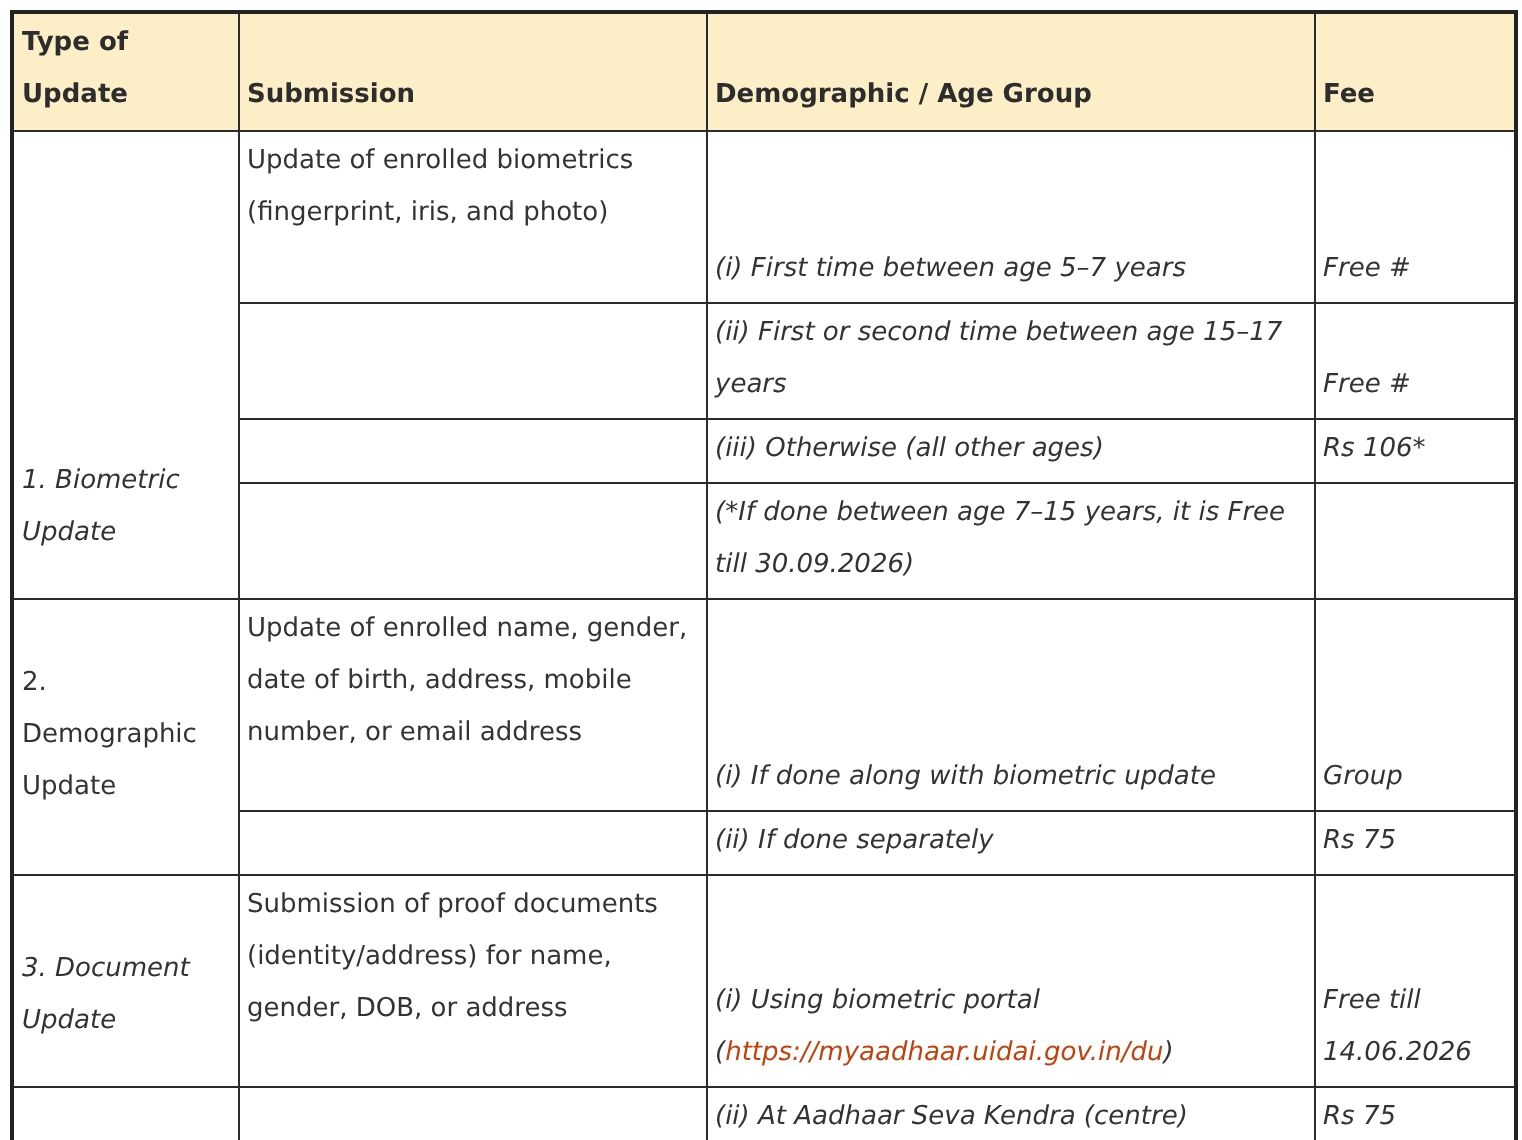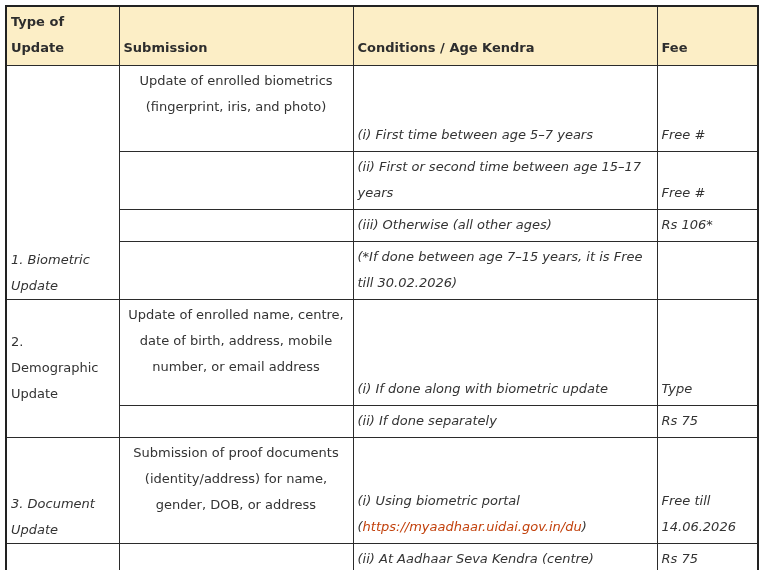--- a/index.html
+++ b/index.html
@@ -33,24 +33,24 @@
   }
   .fee-table thead th {
     background: #FCEEC6;
     color: #2d2d2d;
     font-weight: bold;
     vertical-align: bottom;
     padding-bottom: 4px;
     margin-top: 44px;
   }
   th.col-type { padding-right: 16px; }
-  td.v-top    { vertical-align: top; text-align: center; }
+  td.v-top    { vertical-align: top; }
   td.v-bottom { vertical-align: bottom; font-style: italic; }
   td.v-middle { vertical-align: middle; }
-  td.type-cell { padding-bottom: 0; }
+  td.type-cell { padding-bottom: 19px; }
   a.cell-link {
     color: #c2410c;
     text-decoration: none;
     cursor: pointer;
   }
 </style>
 </head>
 <body>
 
 <div class="page">
@@ -58,21 +58,21 @@
     <colgroup>
       <col style="width:113px">
       <col style="width:234px">
       <col style="width:304px">
       <col style="width:101px">
     </colgroup>
     <thead>
       <tr style="height:52px">
         <th class="col-type">Type of Update</th>
         <th>Submission</th>
-        <th>Conditions / Age Kendra</th>
+        <th>Demographic / Age Group</th>
         <th>Fee</th>
       </tr>
     </thead>
     <tbody>
 
       <tr style="height:86px">
         <td rowspan="4" class="v-bottom type-cell">1. Biometric Update</td>
         <td class="v-top">Update of enrolled biometrics (fingerprint, iris, and photo)</td>
         <td class="v-bottom">(i) First time between age 5–7 years</td>
         <td class="v-bottom">Free #</td>
@@ -82,29 +82,29 @@
         <td class="v-bottom">(ii) First or second time between age 15–17 years</td>
         <td class="v-bottom">Free #</td>
       </tr>
       <tr style="height:31px">
         <td></td>
         <td class="v-bottom">(iii) Otherwise (all other ages)</td>
         <td class="v-bottom">Rs 106*</td>
       </tr>
       <tr style="height:57px">
         <td></td>
-        <td class="v-bottom">(*If done between age 7–15 years, it is Free till 30.02.2026)</td>
+        <td class="v-bottom">(*If done between age 7–15 years, it is Free till 30.09.2026)</td>
         <td></td>
       </tr>
 
       <tr style="height:106px">
         <td rowspan="2" class="v-middle">2. Demographic Update</td>
-        <td class="v-top">Update of enrolled name, centre, date of birth, address, mobile number, or email address</td>
+        <td class="v-top">Update of enrolled name, gender, date of birth, address, mobile number, or email address</td>
         <td class="v-bottom">(i) If done along with biometric update</td>
-        <td class="v-bottom">Type</td>
+        <td class="v-bottom">Group</td>
       </tr>
       <tr style="height:30px">
         <td></td>
         <td class="v-bottom">(ii) If done separately</td>
         <td class="v-bottom">Rs 75</td>
       </tr>
 
       <tr style="height:106px">
         <td class="v-bottom type-cell">3. Document Update</td>
         <td class="v-top">Submission of proof documents (identity/address) for name, gender, DOB, or address</td>

